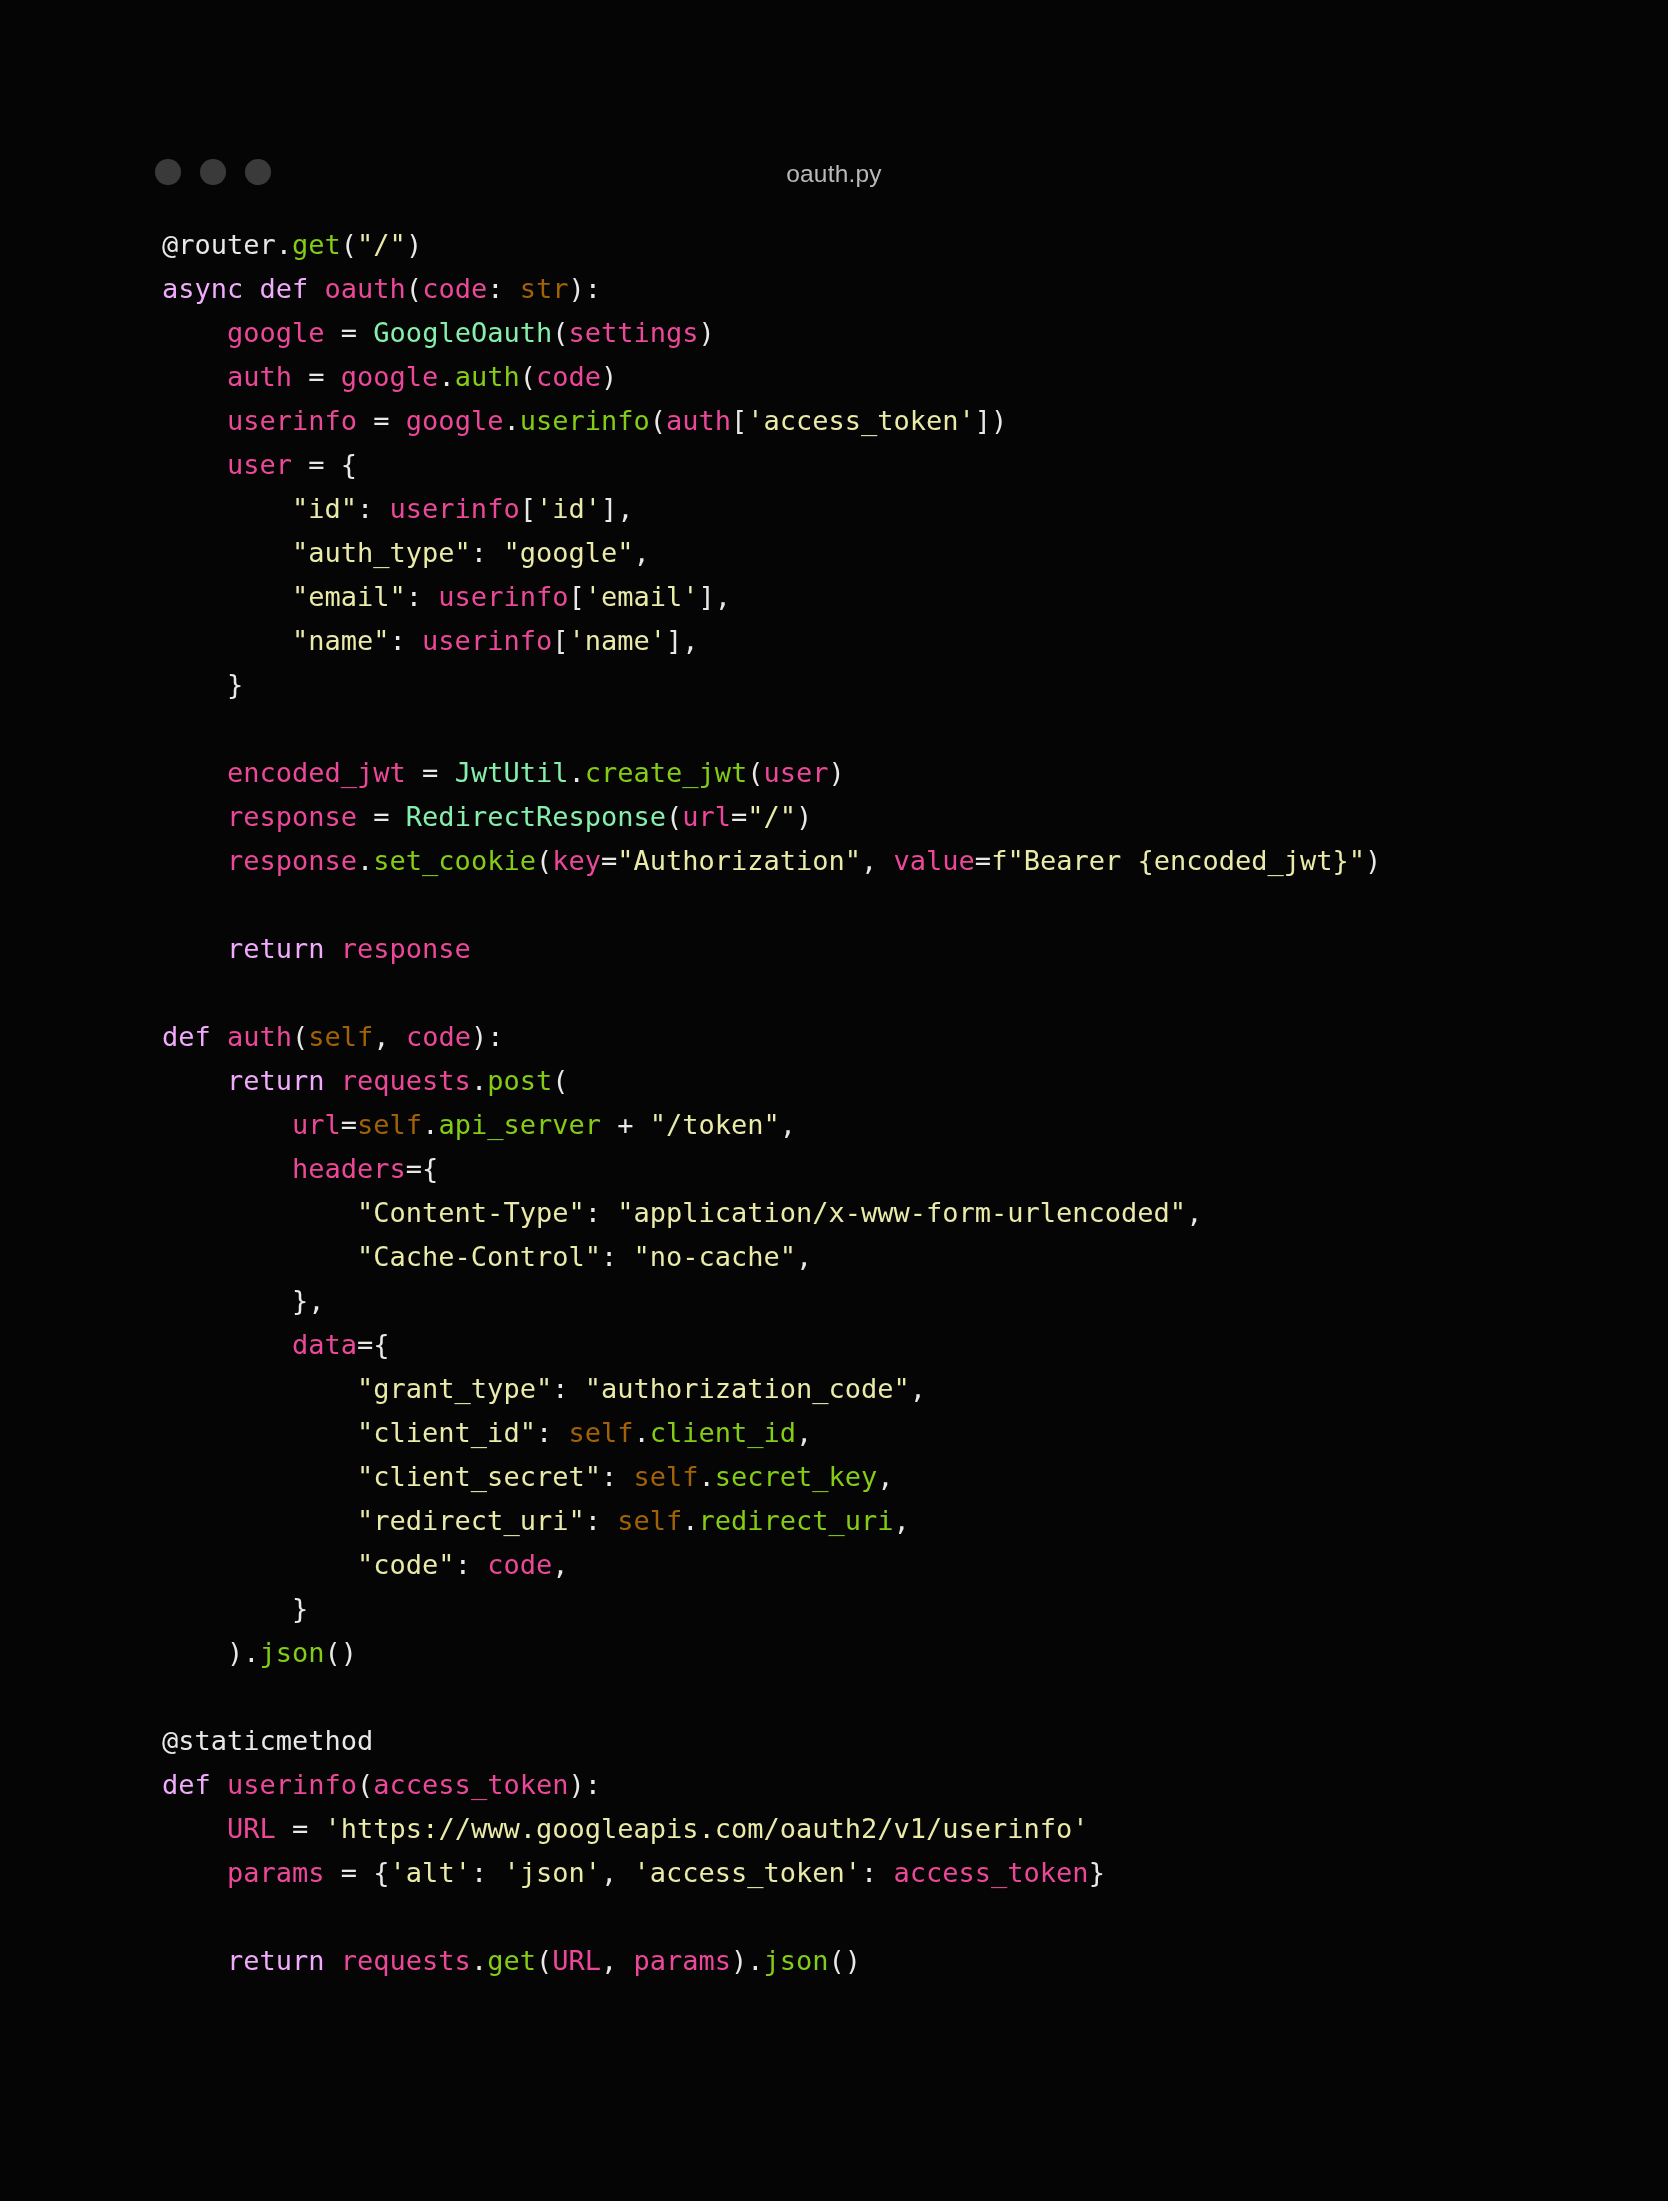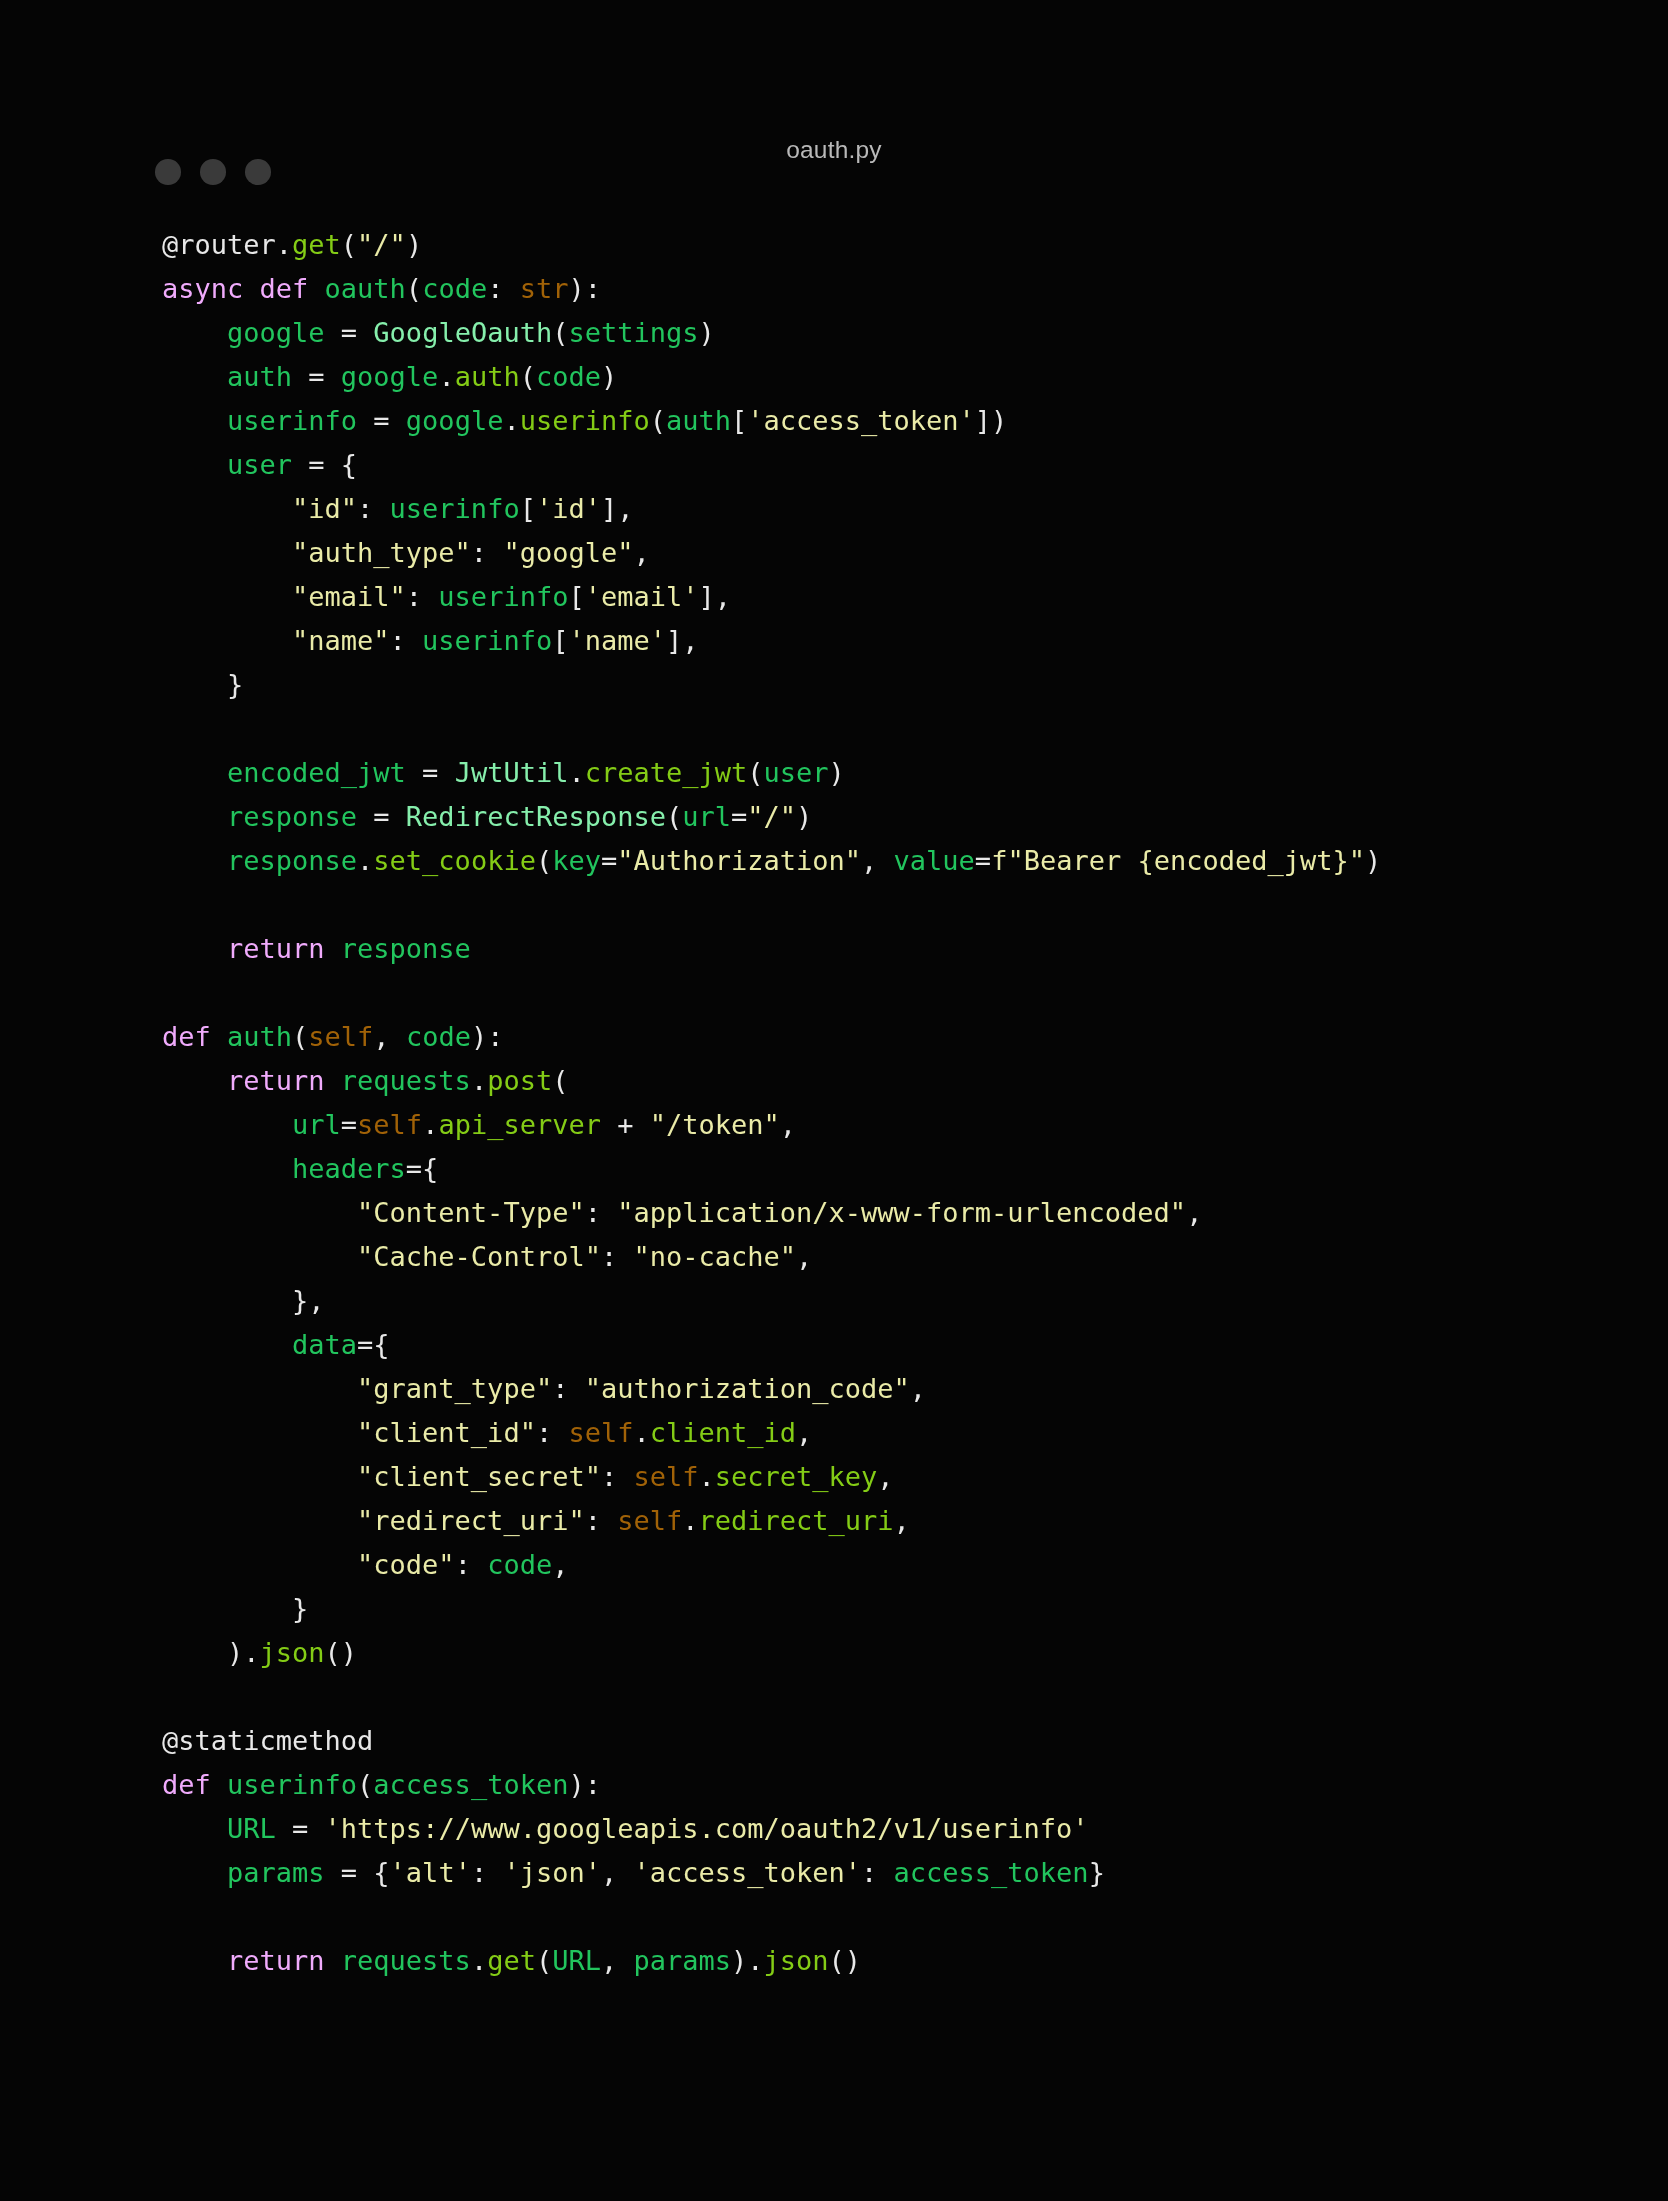--- a/index.html
+++ b/index.html
@@ -36,21 +36,21 @@
   .dot {
     width: 25.5px;
     height: 25.5px;
     border-radius: 50%;
     background: #3a3a3a;
   }
   .filename {
     position: absolute;
     left: 0;
     right: 0;
-    top: 136px;
+    top: 160px;
     text-align: center;
     color: #b9b9b9;
     font-family: "Liberation Sans", "DejaVu Sans", sans-serif;
     font-size: 24.5px;
     letter-spacing: 0.2px;
   }
   .code {
     position: absolute;
     left: 162px;
     top: 223px;
@@ -60,21 +60,21 @@
     white-space: pre;
     font-family: "DejaVu Sans Mono", "Liberation Mono", monospace;
     letter-spacing: 0px;
   }
   .ln { display: block; height: 44px; }
   .ln.blank { height: 44px; }
 
   
   .kw   { color: #f0abfc; }  
   .pln  { color: #e8e8e8; }  
-  .name { color: #22c55e; }  
+  .name { color: #ec4899; }  
   .fn   { color: #84cc16; }  
   .str  { color: #eaeba8; }  
   .bi   { color: #a16207; }  
   .cls  { color: #86efac; }  
 </style>
 </head>
 <body>
 
 <div class="window">
 

